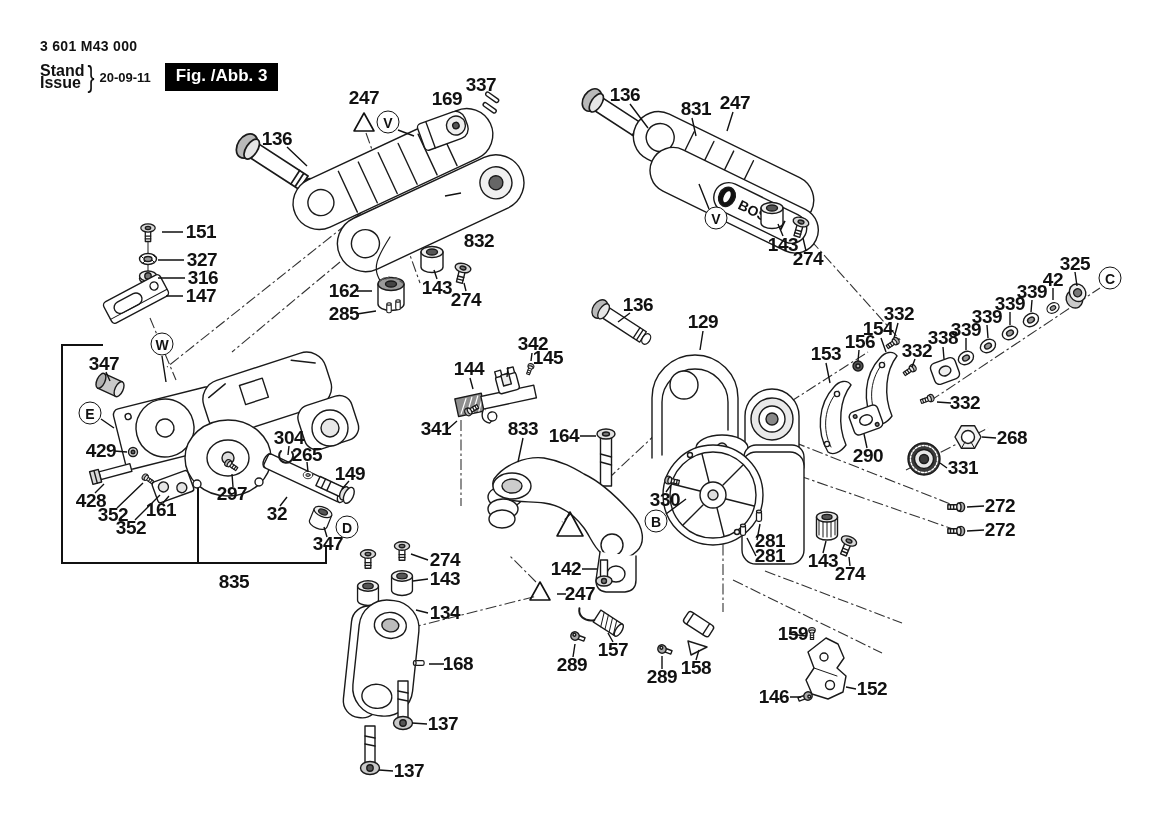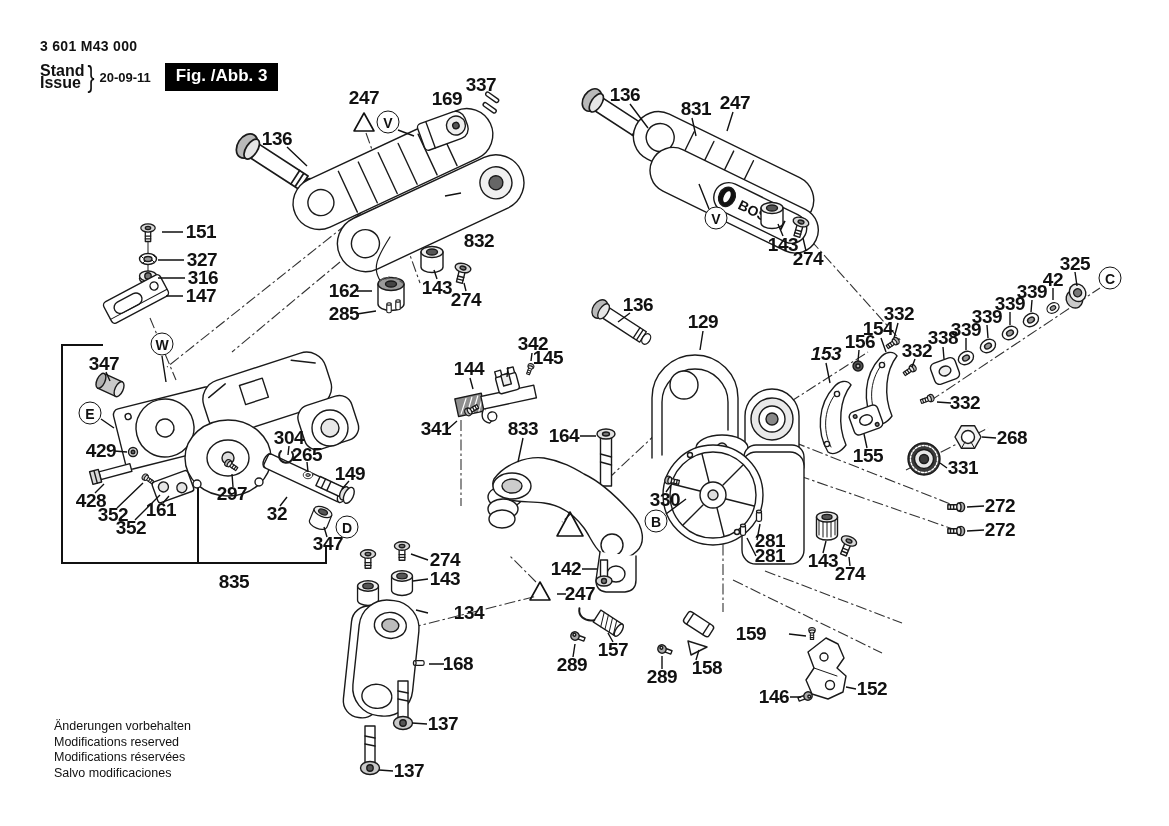--- a/index.html
+++ b/index.html
@@ -450,26 +450,20 @@
       <div class="standcol">
         <div>Stand</div>
         <div>Issue</div>
       </div>
       <div class="brace">}</div>
       <div class="issuedate">20-09-11</div>
       <div class="figbox">Fig. /Abb. 3</div>
     </div>
   </div>
 
-  <div class="footer">
-    <div>Änderungen vorbehalten</div>
-    <div>Modifications reserved</div>
-    <div>Modifications réservées</div>
-    <div>Salvo modificaciones</div>
-  </div>
 
   <div id="label-layer">
       <div class="plabel" style="left: 481px; top: 85px;">337</div>
       <div class="plabel" style="left: 447px; top: 99px;">169</div>
       <div class="plabel" style="left: 364px; top: 98px;">247</div>
       <div class="plabel" style="left: 277px; top: 139px;">136</div>
       <div class="plabel" style="left: 479px; top: 193px; margin-top: 48px;">832</div>
       <div class="plabel" style="left: 344px; top: 291px;">162</div>
       <div class="plabel" style="left: 437px; top: 288px;">143</div>
       <div class="plabel" style="left: 466px; top: 300px;">274</div>
@@ -497,24 +491,24 @@
       <div class="plabel" style="left: 328px; top: 544px;">347</div>
       <div class="plabel" style="left: 234px; top: 582px; text-align: center;">835</div>
       <div class="plabel" style="left: 533px; top: 344px;">342</div>
       <div class="plabel" style="left: 508px; top: 358px; margin-left: 40px;">145</div>
       <div class="plabel" style="left: 469px; top: 369px;">144</div>
       <div class="plabel" style="left: 436px; top: 429px;">341</div>
       <div class="plabel" style="left: 523px; top: 429px;">833</div>
       <div class="plabel" style="left: 564px; top: 436px;">164</div>
       <div class="plabel" style="left: 638px; top: 305px;">136</div>
       <div class="plabel" style="left: 703px; top: 322px;">129</div>
-      <div class="plabel" style="left: 826px; top: 354px; font-style: italic;">153</div>
+      <div class="plabel" style="left: 826px; top: 354px;">153</div>
       <div class="plabel" style="left: 860px; top: 342px;">156</div>
       <div class="plabel" style="left: 878px; top: 329px;">154</div>
-      <div class="plabel" style="left: 868px; top: 456px;">155</div>
+      <div class="plabel" style="left: 868px; top: 456px;">290</div>
       <div class="plabel" style="left: 899px; top: 314px;">332</div>
       <div class="plabel" style="left: 917px; top: 351px;">332</div>
       <div class="plabel" style="left: 965px; top: 403px;">332</div>
       <div class="plabel" style="left: 943px; top: 338px;">338</div>
       <div class="plabel" style="left: 966px; top: 330px;">339</div>
       <div class="plabel" style="left: 987px; top: 317px;">339</div>
       <div class="plabel" style="left: 1010px; top: 304px;">339</div>
       <div class="plabel" style="left: 1032px; top: 292px;">339</div>
       <div class="plabel" style="left: 1053px; top: 280px;">42</div>
       <div class="plabel" style="left: 1075px; top: 264px;">325</div>
@@ -525,27 +519,27 @@
       <div class="plabel" style="left: 665px; top: 500px;">330</div>
       <div class="plabel" style="left: 770px; top: 541px;">281</div>
       <div class="plabel" style="left: 770px; top: 556px;">281</div>
       <div class="plabel" style="left: 823px; top: 561px;">143</div>
       <div class="plabel" style="left: 850px; top: 574px;">274</div>
       <div class="plabel" style="left: 566px; top: 569px;">142</div>
       <div class="plabel" style="left: 580px; top: 594px;">247</div>
       <div class="plabel" style="left: 572px; top: 665px;">289</div>
       <div class="plabel" style="left: 613px; top: 650px;">157</div>
       <div class="plabel" style="left: 662px; top: 677px;">289</div>
-      <div class="plabel" style="left: 696px; top: 668px; margin-left: 11px;">158</div>
-      <div class="plabel" style="left: 751px; top: 634px;">159</div>
+      <div class="plabel" style="left: 696px; top: 668px;">158</div>
+      <div class="plabel" style="left: 793px; top: 634px;">159</div>
       <div class="plabel" style="left: 774px; top: 697px;">146</div>
       <div class="plabel" style="left: 872px; top: 689px;">152</div>
       <div class="plabel" style="left: 445px; top: 560px;">274</div>
       <div class="plabel" style="left: 445px; top: 579px;">143</div>
-      <div class="plabel" style="left: 445px; top: 613px; margin-left: 24px;">134</div>
+      <div class="plabel" style="left: 445px; top: 613px;">134</div>
       <div class="plabel" style="left: 458px; top: 664px;">168</div>
       <div class="plabel" style="left: 443px; top: 724px;">137</div>
       <div class="plabel" style="left: 409px; top: 771px;">137</div>
       <div class="refcircle" style="left: 388px; top: 122px;">V</div>
       <div class="refcircle" style="left: 716px; top: 218px;">V</div>
       <div class="refcircle" style="left: 162px; top: 344px;">W</div>
       <div class="refcircle" style="left: 90px; top: 413px;">E</div>
       <div class="refcircle" style="left: 347px; top: 527px;">D</div>
       <div class="refcircle" style="left: 656px; top: 521px;">B</div>
       <div class="refcircle" style="left: 1110px; top: 278px;">C</div>

